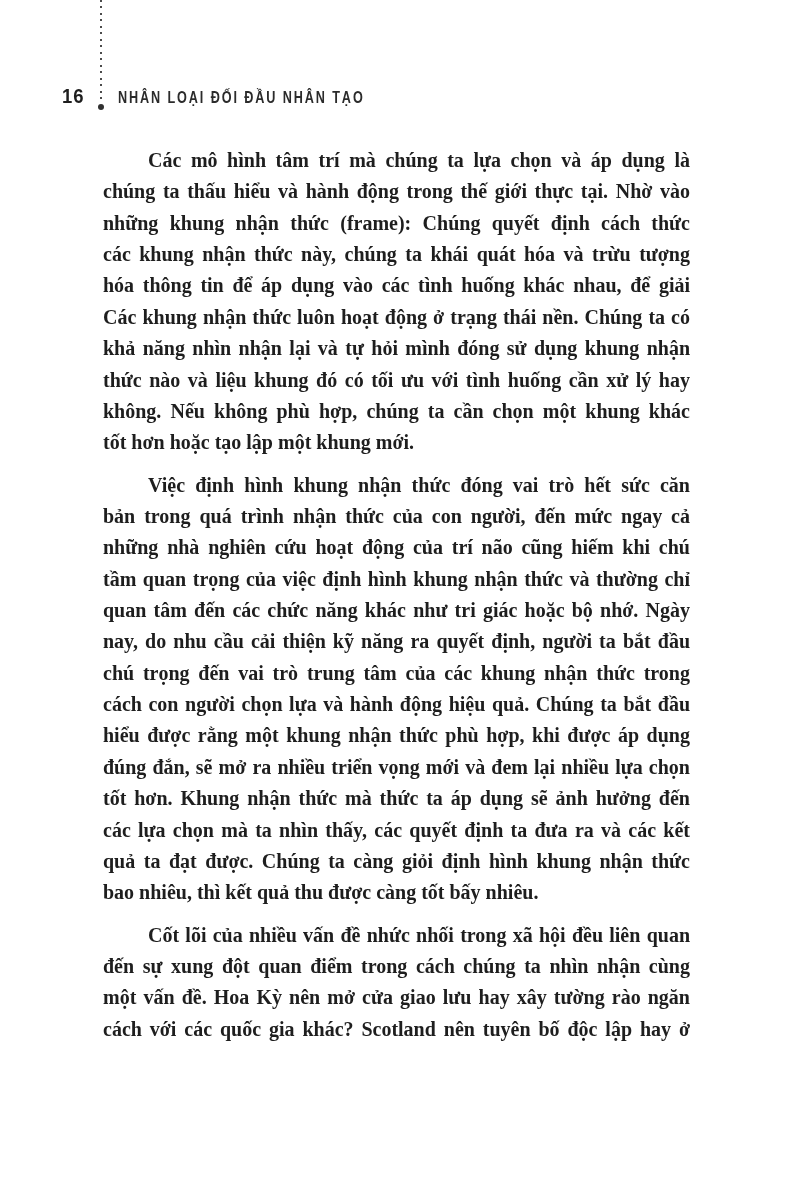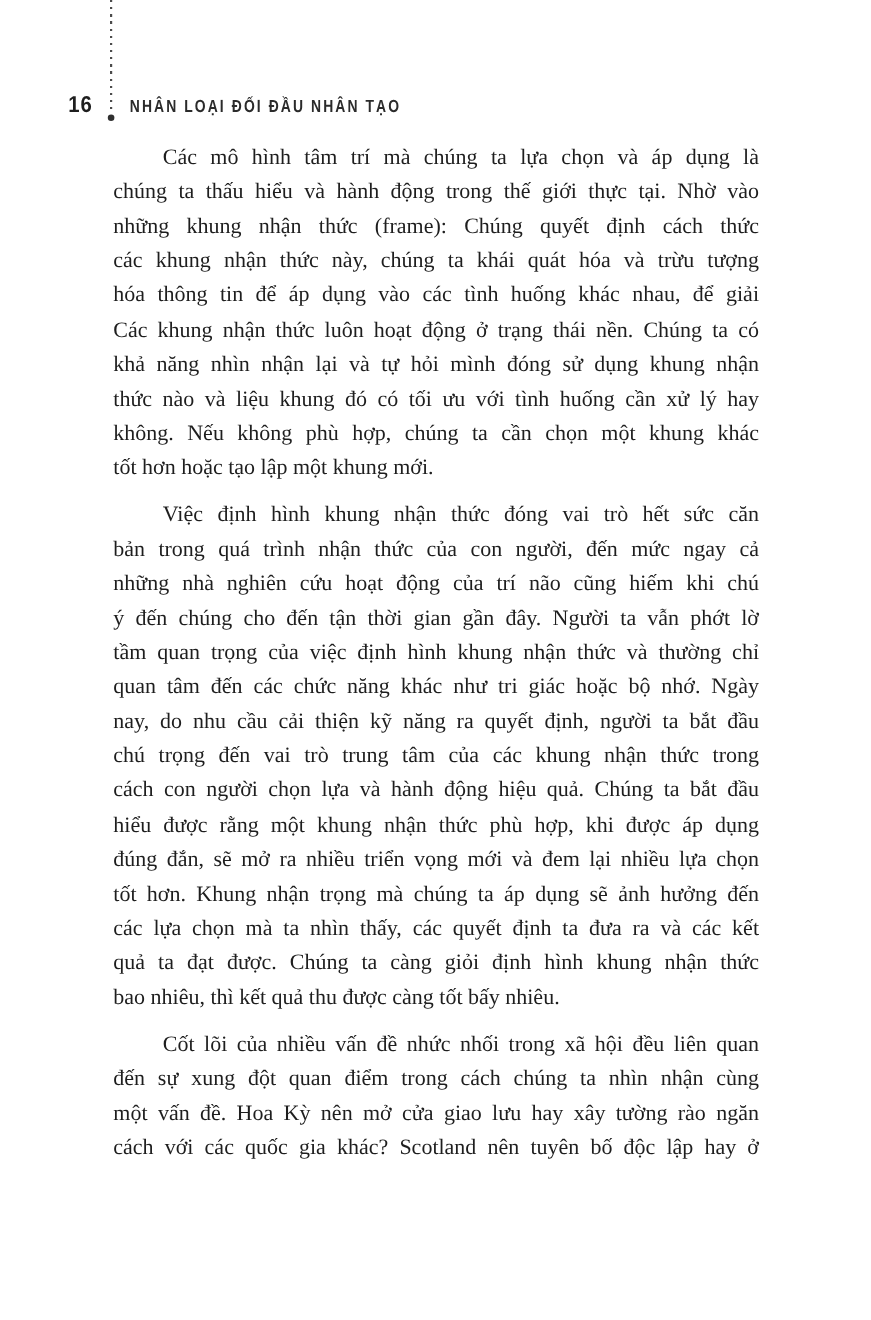--- a/index.html
+++ b/index.html
@@ -52,25 +52,26 @@
     color: var(--header-ink, #2b2b2b);
     transform: scaleX(0.79);
     transform-origin: left top;
     white-space: nowrap;
     line-height: 1;
   }
 
   
   .body-text {
     position: absolute;
-    left: 103px; top: 128px;
+    left: 103px; top: 145px;
     width: 587px;
     font-size: 20px;
     line-height: 31.36px;
     color: var(--ink, #1e1e1e);
+    font-weight: bold;
   }
   .paragraph { margin: 0 0 11px 0; }
   .paragraph:last-child { margin-bottom: 15px; }
   .line {
     height: 31.36px;
     text-align: justify;
     text-align-last: justify;
   }
   .line.first { text-indent: 45px; }
   .line.last { text-align-last: left; }
@@ -97,29 +98,28 @@
         <div class="line">Các khung nhận thức luôn hoạt động ở trạng thái nền. Chúng ta có</div>
         <div class="line">khả năng nhìn nhận lại và tự hỏi mình đóng sử dụng khung nhận</div>
         <div class="line">thức nào và liệu khung đó có tối ưu với tình huống cần xử lý hay</div>
         <div class="line">không. Nếu không phù hợp, chúng ta cần chọn một khung khác</div>
         <div class="line last">tốt hơn hoặc tạo lập một khung mới.</div>
       </div>
       <div class="paragraph">
         <div class="line first">Việc định hình khung nhận thức đóng vai trò hết sức căn</div>
         <div class="line">bản trong quá trình nhận thức của con người, đến mức ngay cả</div>
         <div class="line">những nhà nghiên cứu hoạt động của trí não cũng hiếm khi chú</div>
-        <div class="line">ý đến chúng cho đến tận thời gian gần đây. Người ta vẫn phớt lờ</div>
         <div class="line">tầm quan trọng của việc định hình khung nhận thức và thường chỉ</div>
         <div class="line">quan tâm đến các chức năng khác như tri giác hoặc bộ nhớ. Ngày</div>
         <div class="line">nay, do nhu cầu cải thiện kỹ năng ra quyết định, người ta bắt đầu</div>
         <div class="line">chú trọng đến vai trò trung tâm của các khung nhận thức trong</div>
         <div class="line">cách con người chọn lựa và hành động hiệu quả. Chúng ta bắt đầu</div>
         <div class="line">hiểu được rằng một khung nhận thức phù hợp, khi được áp dụng</div>
         <div class="line">đúng đắn, sẽ mở ra nhiều triển vọng mới và đem lại nhiều lựa chọn</div>
-        <div class="line">tốt hơn. Khung nhận trọng mà chúng ta áp dụng sẽ ảnh hưởng đến</div>
+        <div class="line">tốt hơn. Khung nhận thức mà thức ta áp dụng sẽ ảnh hưởng đến</div>
         <div class="line">các lựa chọn mà ta nhìn thấy, các quyết định ta đưa ra và các kết</div>
         <div class="line">quả ta đạt được. Chúng ta càng giỏi định hình khung nhận thức</div>
         <div class="line last">bao nhiêu, thì kết quả thu được càng tốt bấy nhiêu.</div>
       </div>
       <div class="paragraph">
         <div class="line first">Cốt lõi của nhiều vấn đề nhức nhối trong xã hội đều liên quan</div>
         <div class="line">đến sự xung đột quan điểm trong cách chúng ta nhìn nhận cùng</div>
         <div class="line">một vấn đề. Hoa Kỳ nên mở cửa giao lưu hay xây tường rào ngăn</div>
         <div class="line">cách với các quốc gia khác? Scotland nên tuyên bố độc lập hay ở</div>
       </div>

